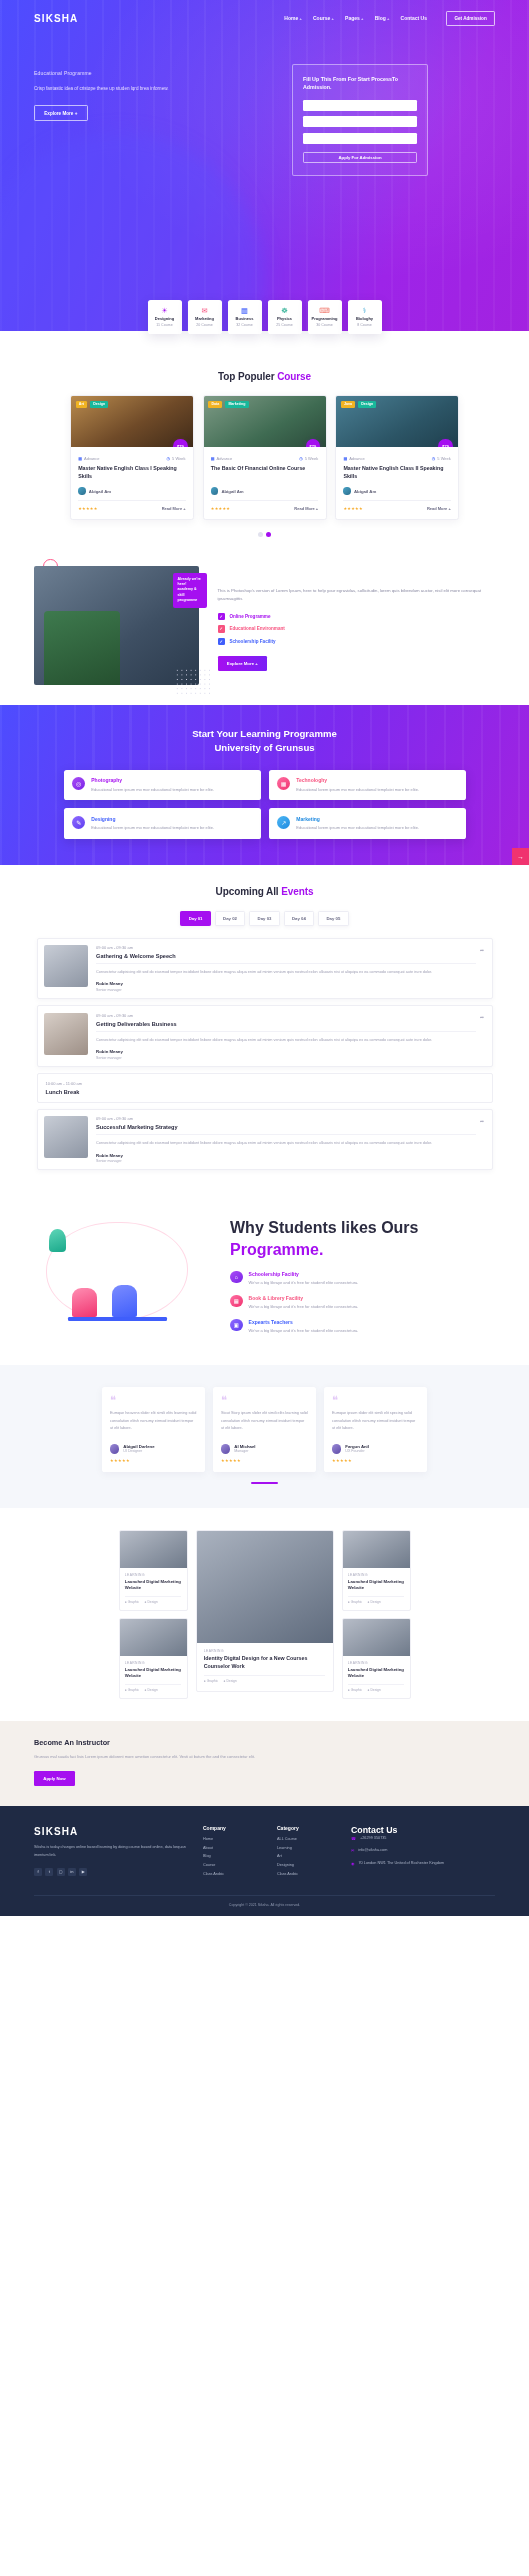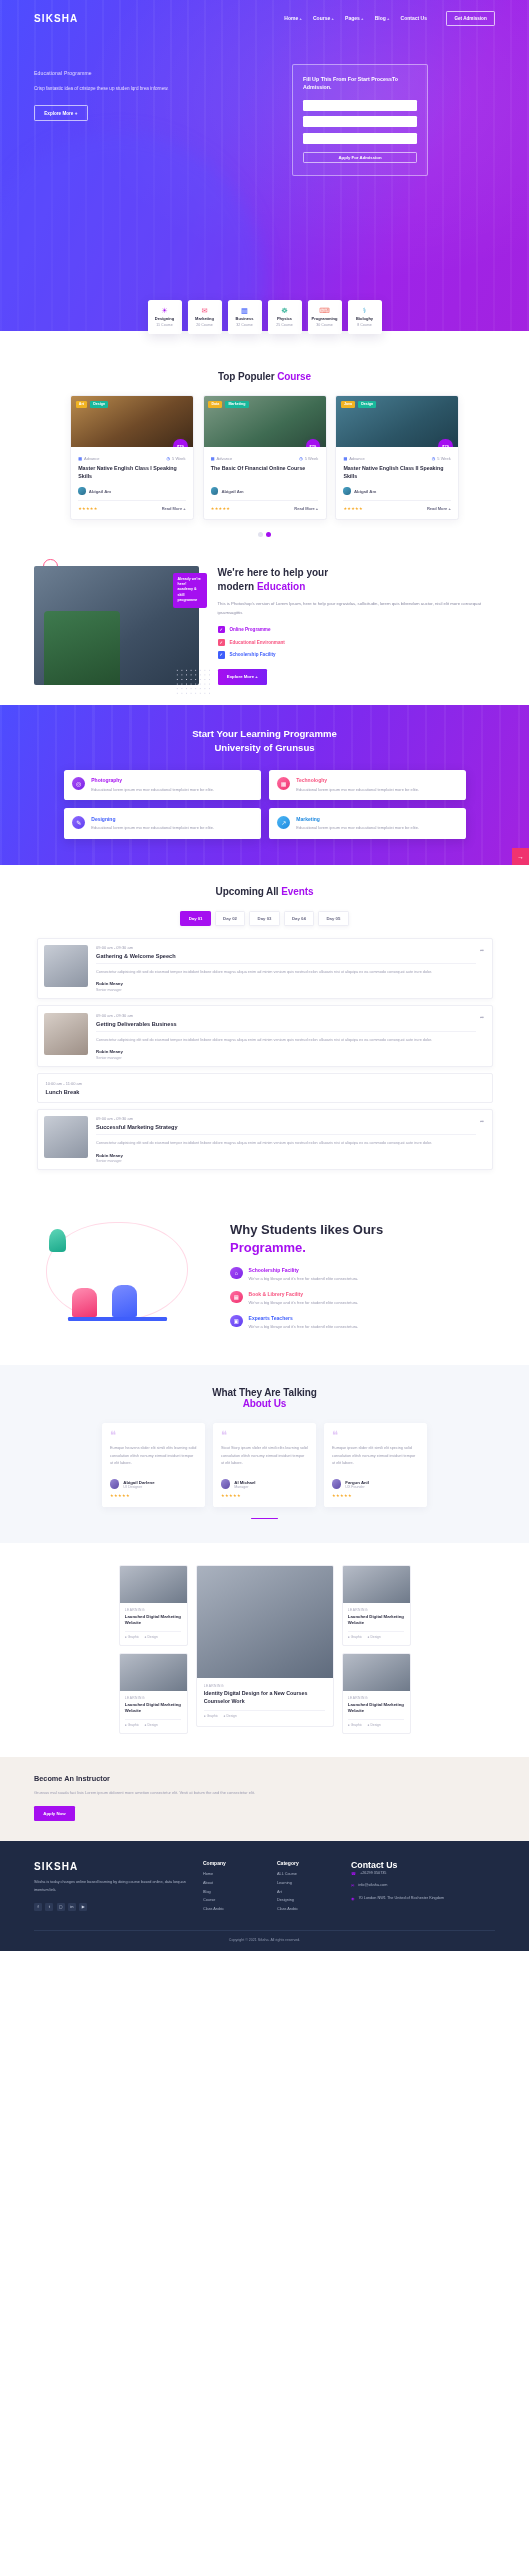--- a/index.html
+++ b/index.html
@@ -124,21 +124,21 @@
 
   
   .why{display:flex;gap:17px;align-items:center;padding:12px 34px 26.5px}
   .why-img{width:179px;height:126px;position:relative;background:#fff}
   .why-blob{position:absolute;left:12px;top:9.3px;width:142px;height:99px;border:1.3px solid #ffd9e6;border-radius:50% 48% 52% 50%}
   .why-desk{position:absolute;left:34px;bottom:17px;width:99px;height:4px;background:#3f5efb;border-radius:1.3px}
   .why-p1{position:absolute;left:38px;bottom:21px;width:25px;height:29px;background:linear-gradient(160deg,#ff8fb3,#f0336f);border-radius:9.3px 9.3px 2px 2px}
   .why-p2{position:absolute;left:78px;bottom:21px;width:25px;height:32px;background:linear-gradient(160deg,#7b8cff,#3f5efb);border-radius:9.3px 9.3px 2px 2px}
   .why-plant{position:absolute;left:14.5px;top:17px;width:17px;height:22.5px;background:linear-gradient(160deg,#5fd6b8,#19a88a);border-radius:50% 50% 4px 4px}
   .why-txt{flex:1}
-  .why-txt h2{font-size:13px;font-weight:700;line-height:1.38}
+  .why-txt h2{font-size:16px;font-weight:700;line-height:1.38}
   .wlist{margin-top:10px;display:flex;flex-direction:column;gap:8.6px}
   .witem{display:flex;gap:6px;align-items:flex-start}
   .w-ic{width:12.6px;height:12.6px;border-radius:50%;flex:0 0 12.6px;display:flex;align-items:center;justify-content:center;color:#fff;font-size:5.3px}
   .w-t{font-size:5px;font-weight:700;margin-bottom:2px}
   .w-d{font-size:4px;color:#9a9ab0;line-height:1.85}
 
   
   .testi{background:#f5f7fb;padding:22.5px 0 24px}
   .tcards{display:flex;gap:8px;justify-content:center}
   .tcard{width:103px;background:#fff;border-radius:2.6px;padding:8.6px 8px;box-shadow:0 2px 8px rgba(30,20,70,.05)}
@@ -365,24 +365,20 @@
   </section>
 
   <section class="help">
     <div class="help-img">
       <div class="ring"></div>
       <div class="hi-main"></div>
       <div class="badge-note">Already we're here! academy &amp; skill programme</div>
       <div class="dotgrid"></div>
     </div>
     <div class="help-txt">
-      <h2>
-        <span>We're here to help your</span><br>
-        <span>modern </span><span class="accent">Education</span>
-      </h2>
       <p>This is Photoshop's version of Lorem Ipsum, here to help your egravidas, sollicitudin, lorem quis bibendum auctor, nisil elit more consequat ipsumsagittis</p>
       <div class="flist">
         <div class="fitem">
           <span class="fbox f1">✓</span>
           <span class="t1">Online Programme</span>
         </div>
         <div class="fitem">
           <span class="fbox f2">✓</span>
           <span class="t2">Educational Environmant</span>
         </div>
@@ -523,23 +519,20 @@
           <div>
             <div class="w-t t3">Expearts Teachers</div>
             <div class="w-d">We've a big libraye and it's free for studentl elite consectetura.</div>
           </div>
         </div>
       </div>
     </div>
   </section>
 
   <section class="testi">
-    <div class="sec-head">
-      <h2><span>What They Are Talking</span><br><span class="accent">About Us</span></h2>
-    </div>
     <div class="tcards">
       <div class="tcard">
         <div class="quote">❝</div>
         <div class="tq">Eumque heavens slider elit simili elits learning solid consolation elitsh nonumy eirmod invidunt tempor ut elit labore.</div>
         <div class="tuser">
           <span class="tav"></span>
           <div>
             <div class="tn">Abigail Darlene</div>
             <div class="tr">UI Designer</div>
           </div>

